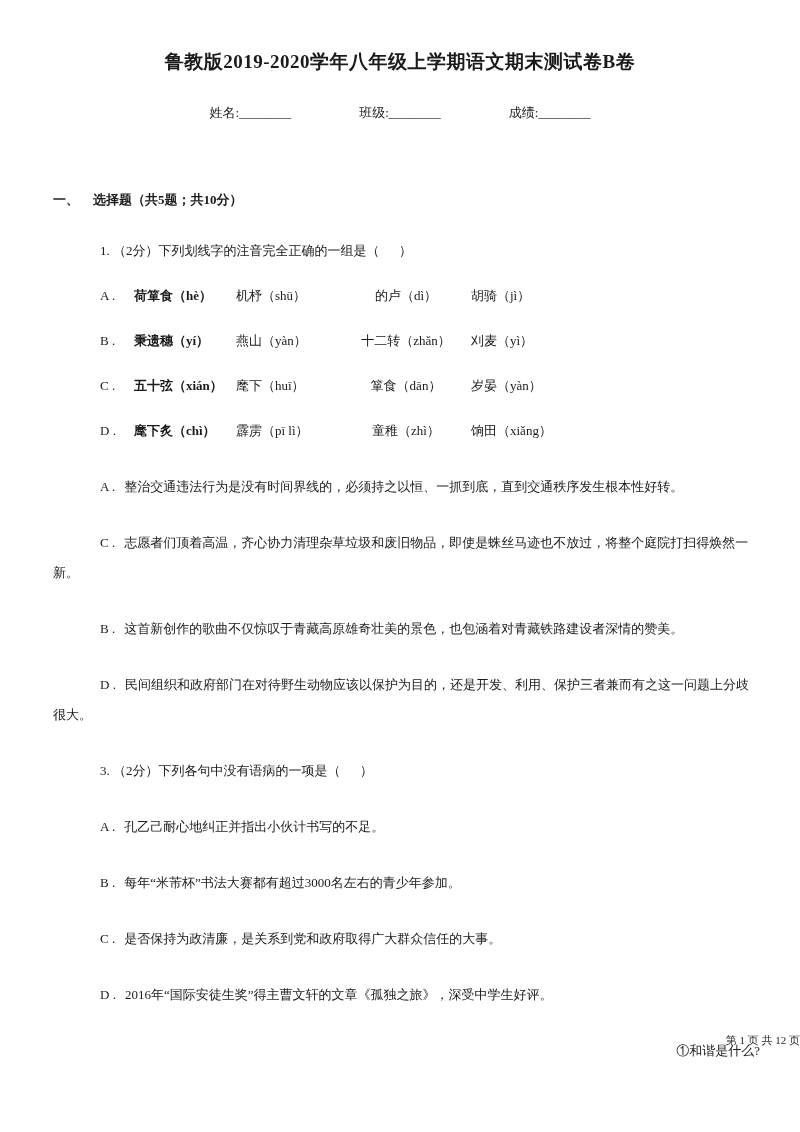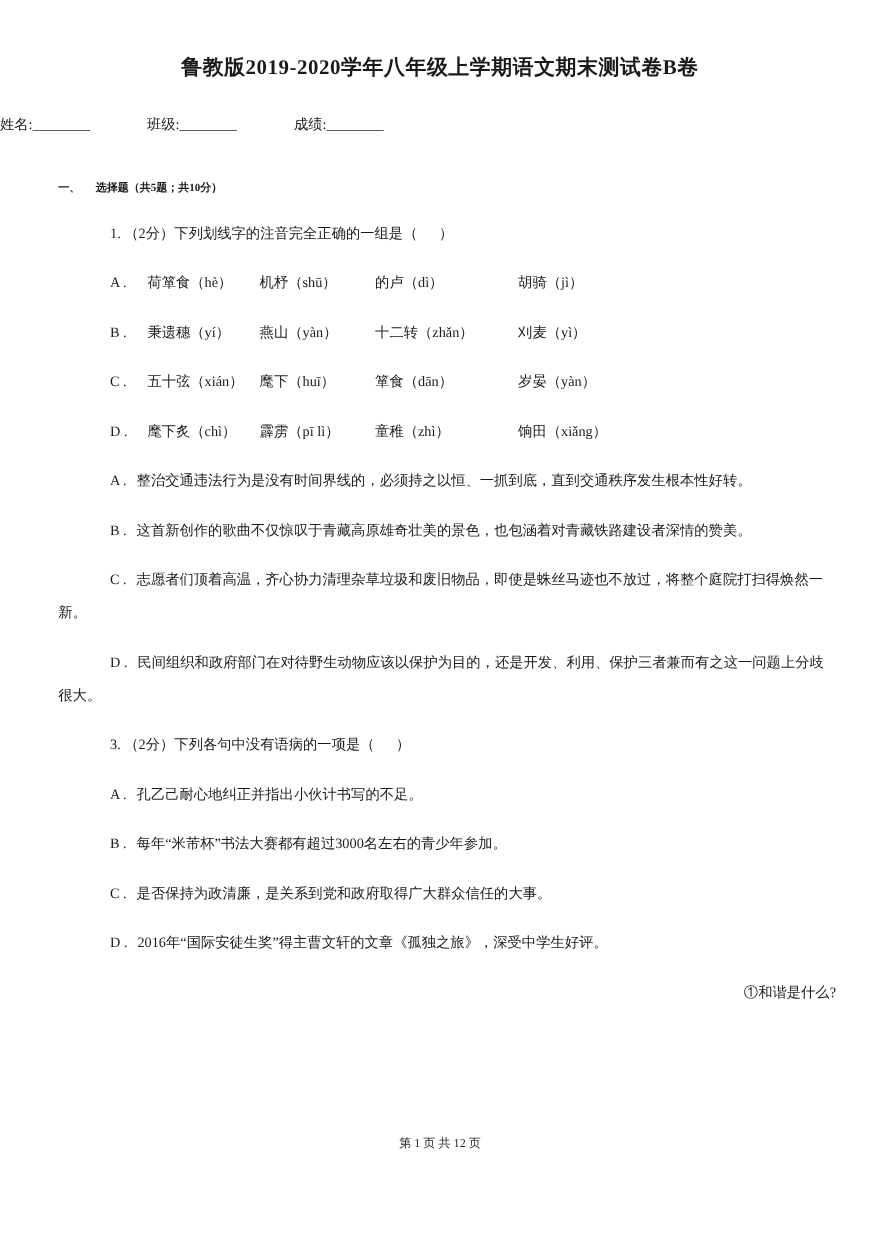--- a/index.html
+++ b/index.html
@@ -14,41 +14,41 @@
     border-radius:11px;
   }
   .title {
     margin:0; padding-top:50px;
     font-size:19px; line-height:24px;
     text-align:center; font-weight:700;
     letter-spacing:0.5px;
   }
   .fields {
     margin-top:30px;
-    display:flex; justify-content:flex-start; gap:52px;
+    display:flex; justify-content:center; gap:68px;
     font-size:13px; line-height:18px;
   }
   .field span { white-space:pre; }
   .content { margin-left:53px; margin-right:40px; font-size:13px; }
-  .section-head { margin-top:40px; font-size:10px; font-weight:700; line-height:20px; }
+  .section-head { margin-top:68px; font-size:13px; font-weight:700; line-height:20px; }
   .sec-num { margin-right:14px; }
-  .stem, .opt-par, .plain-par { margin:15px 0 0 0; line-height:30px; }
+  .stem, .opt-par, .plain-par { margin:26px 0 0 0; line-height:30px; }
   .stem { text-indent:47px; white-space:pre-wrap; }
   .opt-par { text-indent:47px; }
   .plain-par { text-indent:0;text-align:right; }
   .opt-grid { display:flex; margin:15px 0 0 47px; line-height:30px; }
   .ol  { width:34px;  flex:none; }
-  .c0  { width:102px; flex:none; }
+  .c0  { width:102px; flex:none;font-weight:bold; }
   .c1  { width:105px; flex:none; }
-  .c2  { width:130px; flex:none; }
+  .c2  { width:130px; flex:none;text-align:center; }
   .c3  { flex:1; }
   .ol2 { margin-right:9px; }
   .footer {
     position:absolute; top:1032px; left:0; width:100%;
-    text-align:center; font-size:11px; line-height:16px;
+    text-align:right; font-size:11px; line-height:16px;
     white-space:pre; color:#2a2a2a;
   }
 </style>
 </head>
 <body>
 
 <div class="page">
 
   <h1 class="title">鲁教版2019-2020学年八年级上学期语文期末测试卷B卷</h1>
 
@@ -99,24 +99,24 @@
       <span class="c1">霹雳（pī lì）</span>
       <span class="c2">童稚（zhì）</span>
       <span class="c3">饷田（xiǎng）</span>
     </div>
 
 
     <p class="opt-par">
       <span class="ol2">A .</span><span>整治交通违法行为是没有时间界线的，必须持之以恒、一抓到底，直到交通秩序发生根本性好转。</span>
     </p>
     <p class="opt-par">
-      <span class="ol2">B .</span><span>这首新创作的歌曲不仅惊叹于青藏高原雄奇壮美的景色，也包涵着对青藏铁路建设者深情的赞美。</span>
+      <span class="ol2">C .</span><span>志愿者们顶着高温，齐心协力清理杂草垃圾和废旧物品，即使是蛛丝马迹也不放过，将整个庭院打扫得焕然一新。</span>
     </p>
     <p class="opt-par">
-      <span class="ol2">C .</span><span>志愿者们顶着高温，齐心协力清理杂草垃圾和废旧物品，即使是蛛丝马迹也不放过，将整个庭院打扫得焕然一新。</span>
+      <span class="ol2">B .</span><span>这首新创作的歌曲不仅惊叹于青藏高原雄奇壮美的景色，也包涵着对青藏铁路建设者深情的赞美。</span>
     </p>
     <p class="opt-par">
       <span class="ol2">D .</span><span>民间组织和政府部门在对待野生动物应该以保护为目的，还是开发、利用、保护三者兼而有之这一问题上分歧很大。</span>
     </p>
 
     <p class="stem">3. （2分）下列各句中没有语病的一项是（      ）</p>
 
     <p class="opt-par">
       <span class="ol2">A .</span><span>孔乙己耐心地纠正并指出小伙计书写的不足。</span>
     </p>

